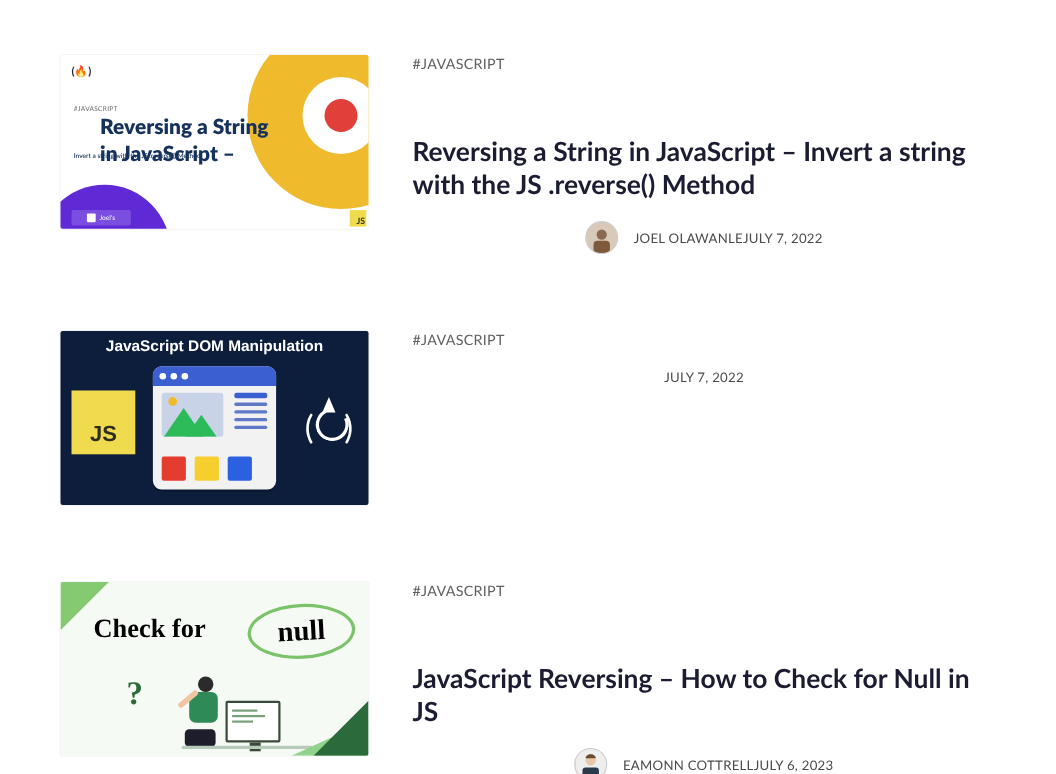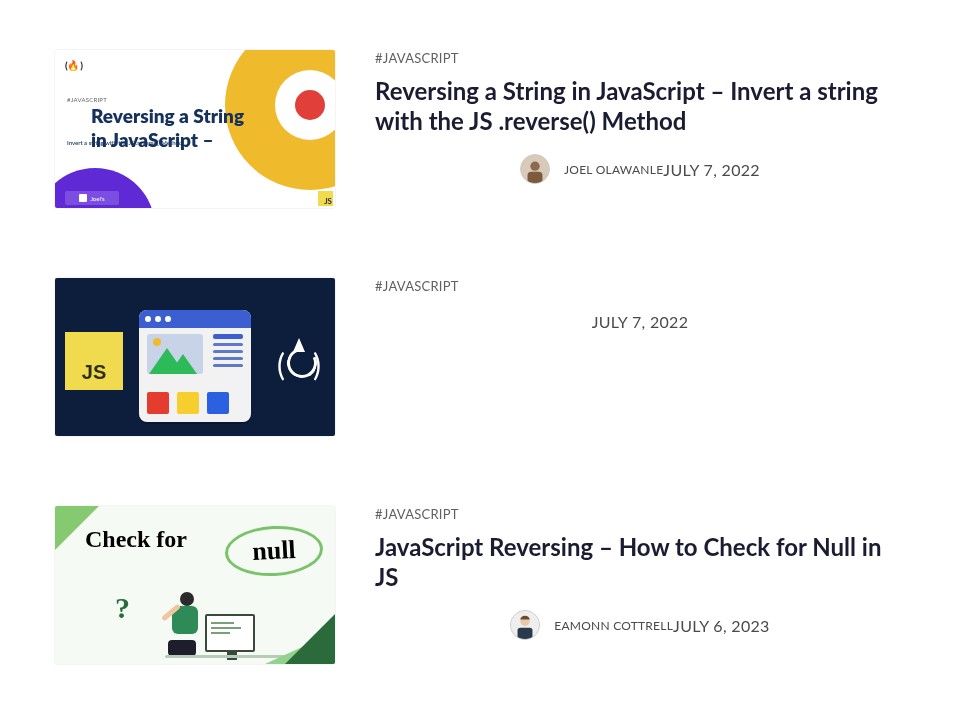--- a/index.html
+++ b/index.html
@@ -33,20 +33,21 @@
     font-size: 13px;
     font-weight: 400;
     letter-spacing: 0.02em;
     color: #606060;
   }
   .title {
     font-size: 24px;
     font-weight: 700;
     line-height: 1.25;
     color: #1b1b32;
+    margin-top: 47px;
   }
   .meta {
     display: flex;
     align-items: center;
     justify-content: center;
     margin-top: 8px;
   }
   .author {
     display: flex;
     align-items: center;
@@ -64,21 +65,21 @@
     overflow: hidden;
   }
   .avatar svg { width: 100%; height: 100%; }
   .author-name {
     font-size: 12px;
     font-weight: 400;
     color: #4a4a4a;
     letter-spacing: 0.02em;
   }
   .date {
-    font-size: 16px;
+    font-size: 12px;
     font-weight: 400;
     color: #4a4a4a;
     letter-spacing: 0.02em;
   }
 
   
   .t1 { background: #ffffff; }
   .t1 .fcc-brand {
     position: absolute; top: 9px; left: 10px;
     font-size: 10px; font-weight: 700; color: #222;
@@ -204,21 +205,21 @@
   }
   .t3 .corner-br {
     position:absolute; bottom:0; right:0; width:0; height:0;
     border-bottom: 50px solid #2b6a3a; border-left: 50px solid transparent;
   }
   .t3 .corner-br2 {
     position:absolute; bottom:0; right:0; width:0; height:0;
     border-bottom: 32px solid #91d28c; border-left: 70px solid transparent;
   }
   .t3 .text-check {
-    position:absolute; top:20px; left:30px;
+    position:absolute; top:30px; left:30px;
     font-family: "Comic Sans MS", "Segoe Script", cursive;
     font-size: 24px; font-weight: 700; color:#000;
   }
   .t3 .null-oval {
     position:absolute; top:20px; left:170px;
     width:98px; height:50px; border:3px solid #7ac36a; border-radius:50%;
     transform: rotate(-3deg);
     display:flex; align-items:center; justify-content:center;
   }
   .t3 .null-oval span {
@@ -286,20 +287,21 @@
         </span>
         <span class="author-name">JOEL OLAWANLE</span>
       </a>
       <span class="date">JULY 7, 2022</span>
     </div>
   </div>
 </div>
 
 <div class="article-row">
   <a class="thumb t2">
+    <div class="caption">JavaScript DOM Manipulation</div>
     <div class="js-logo">JS</div>
     <div class="browser">
       <div class="bar">
           <i></i>
           <i></i>
           <i></i>
         </div>
       <div class="content">
         <div class="pic">
             <span class="sun"></span>

